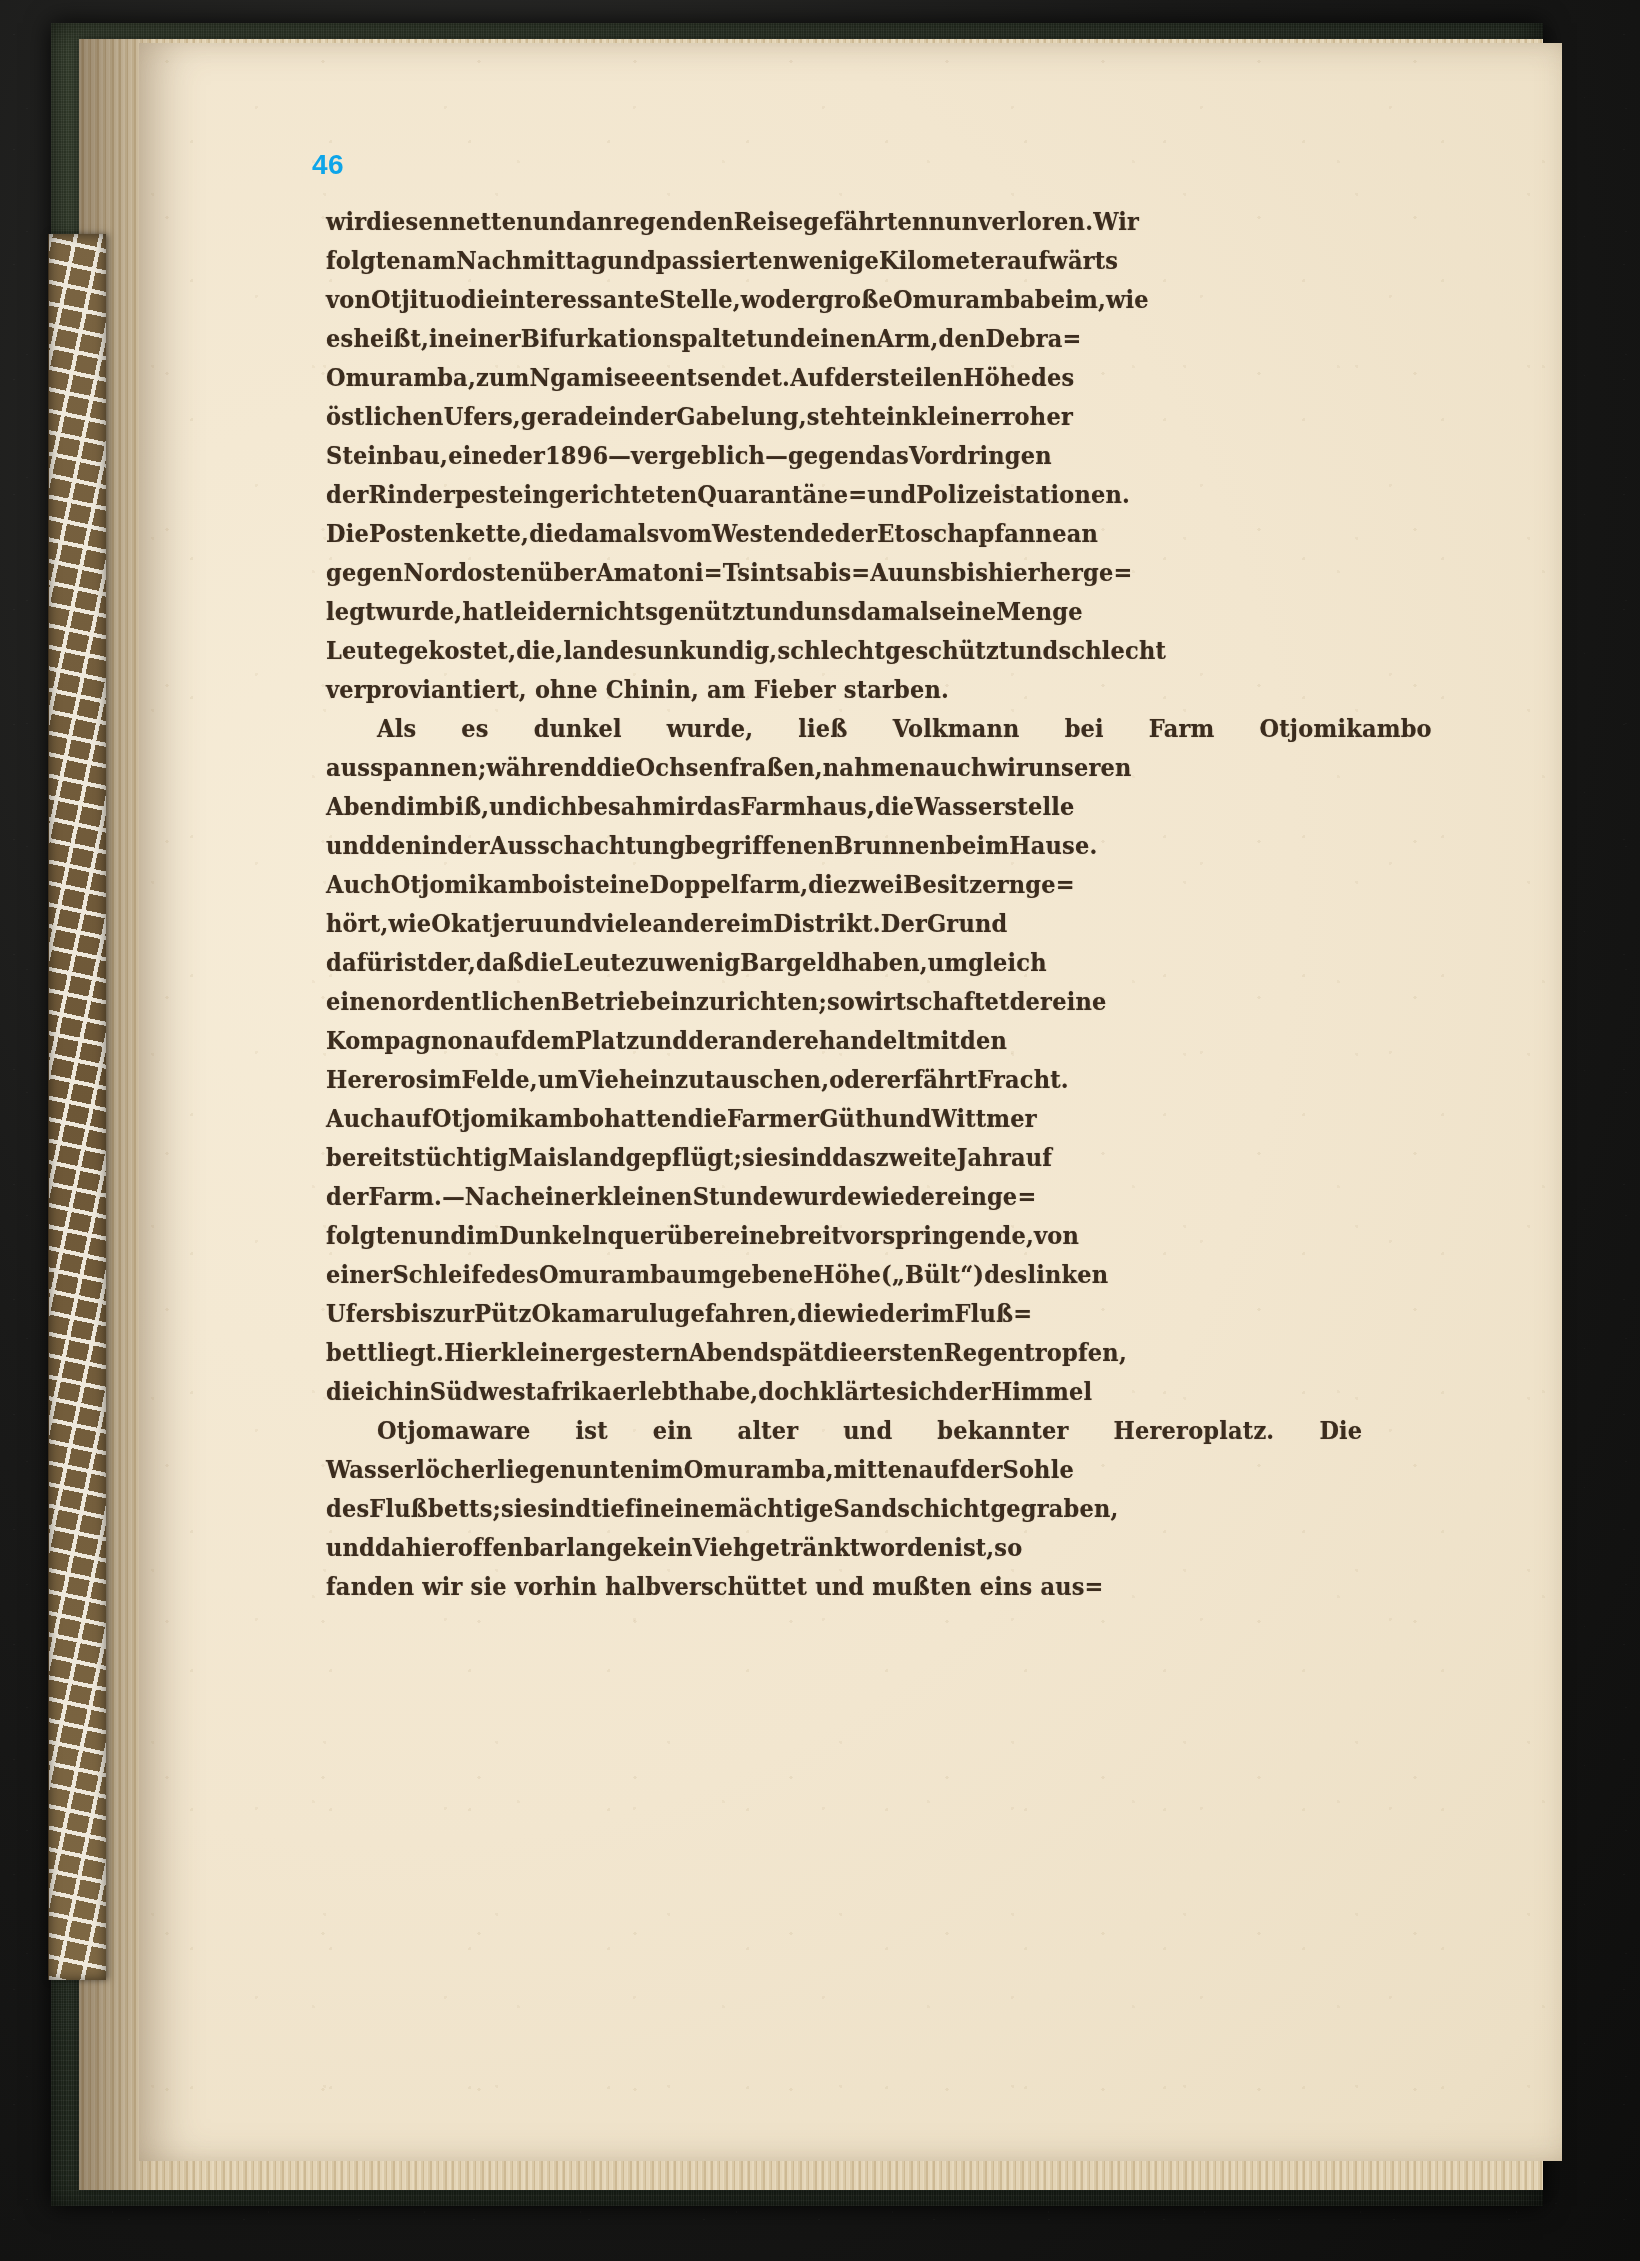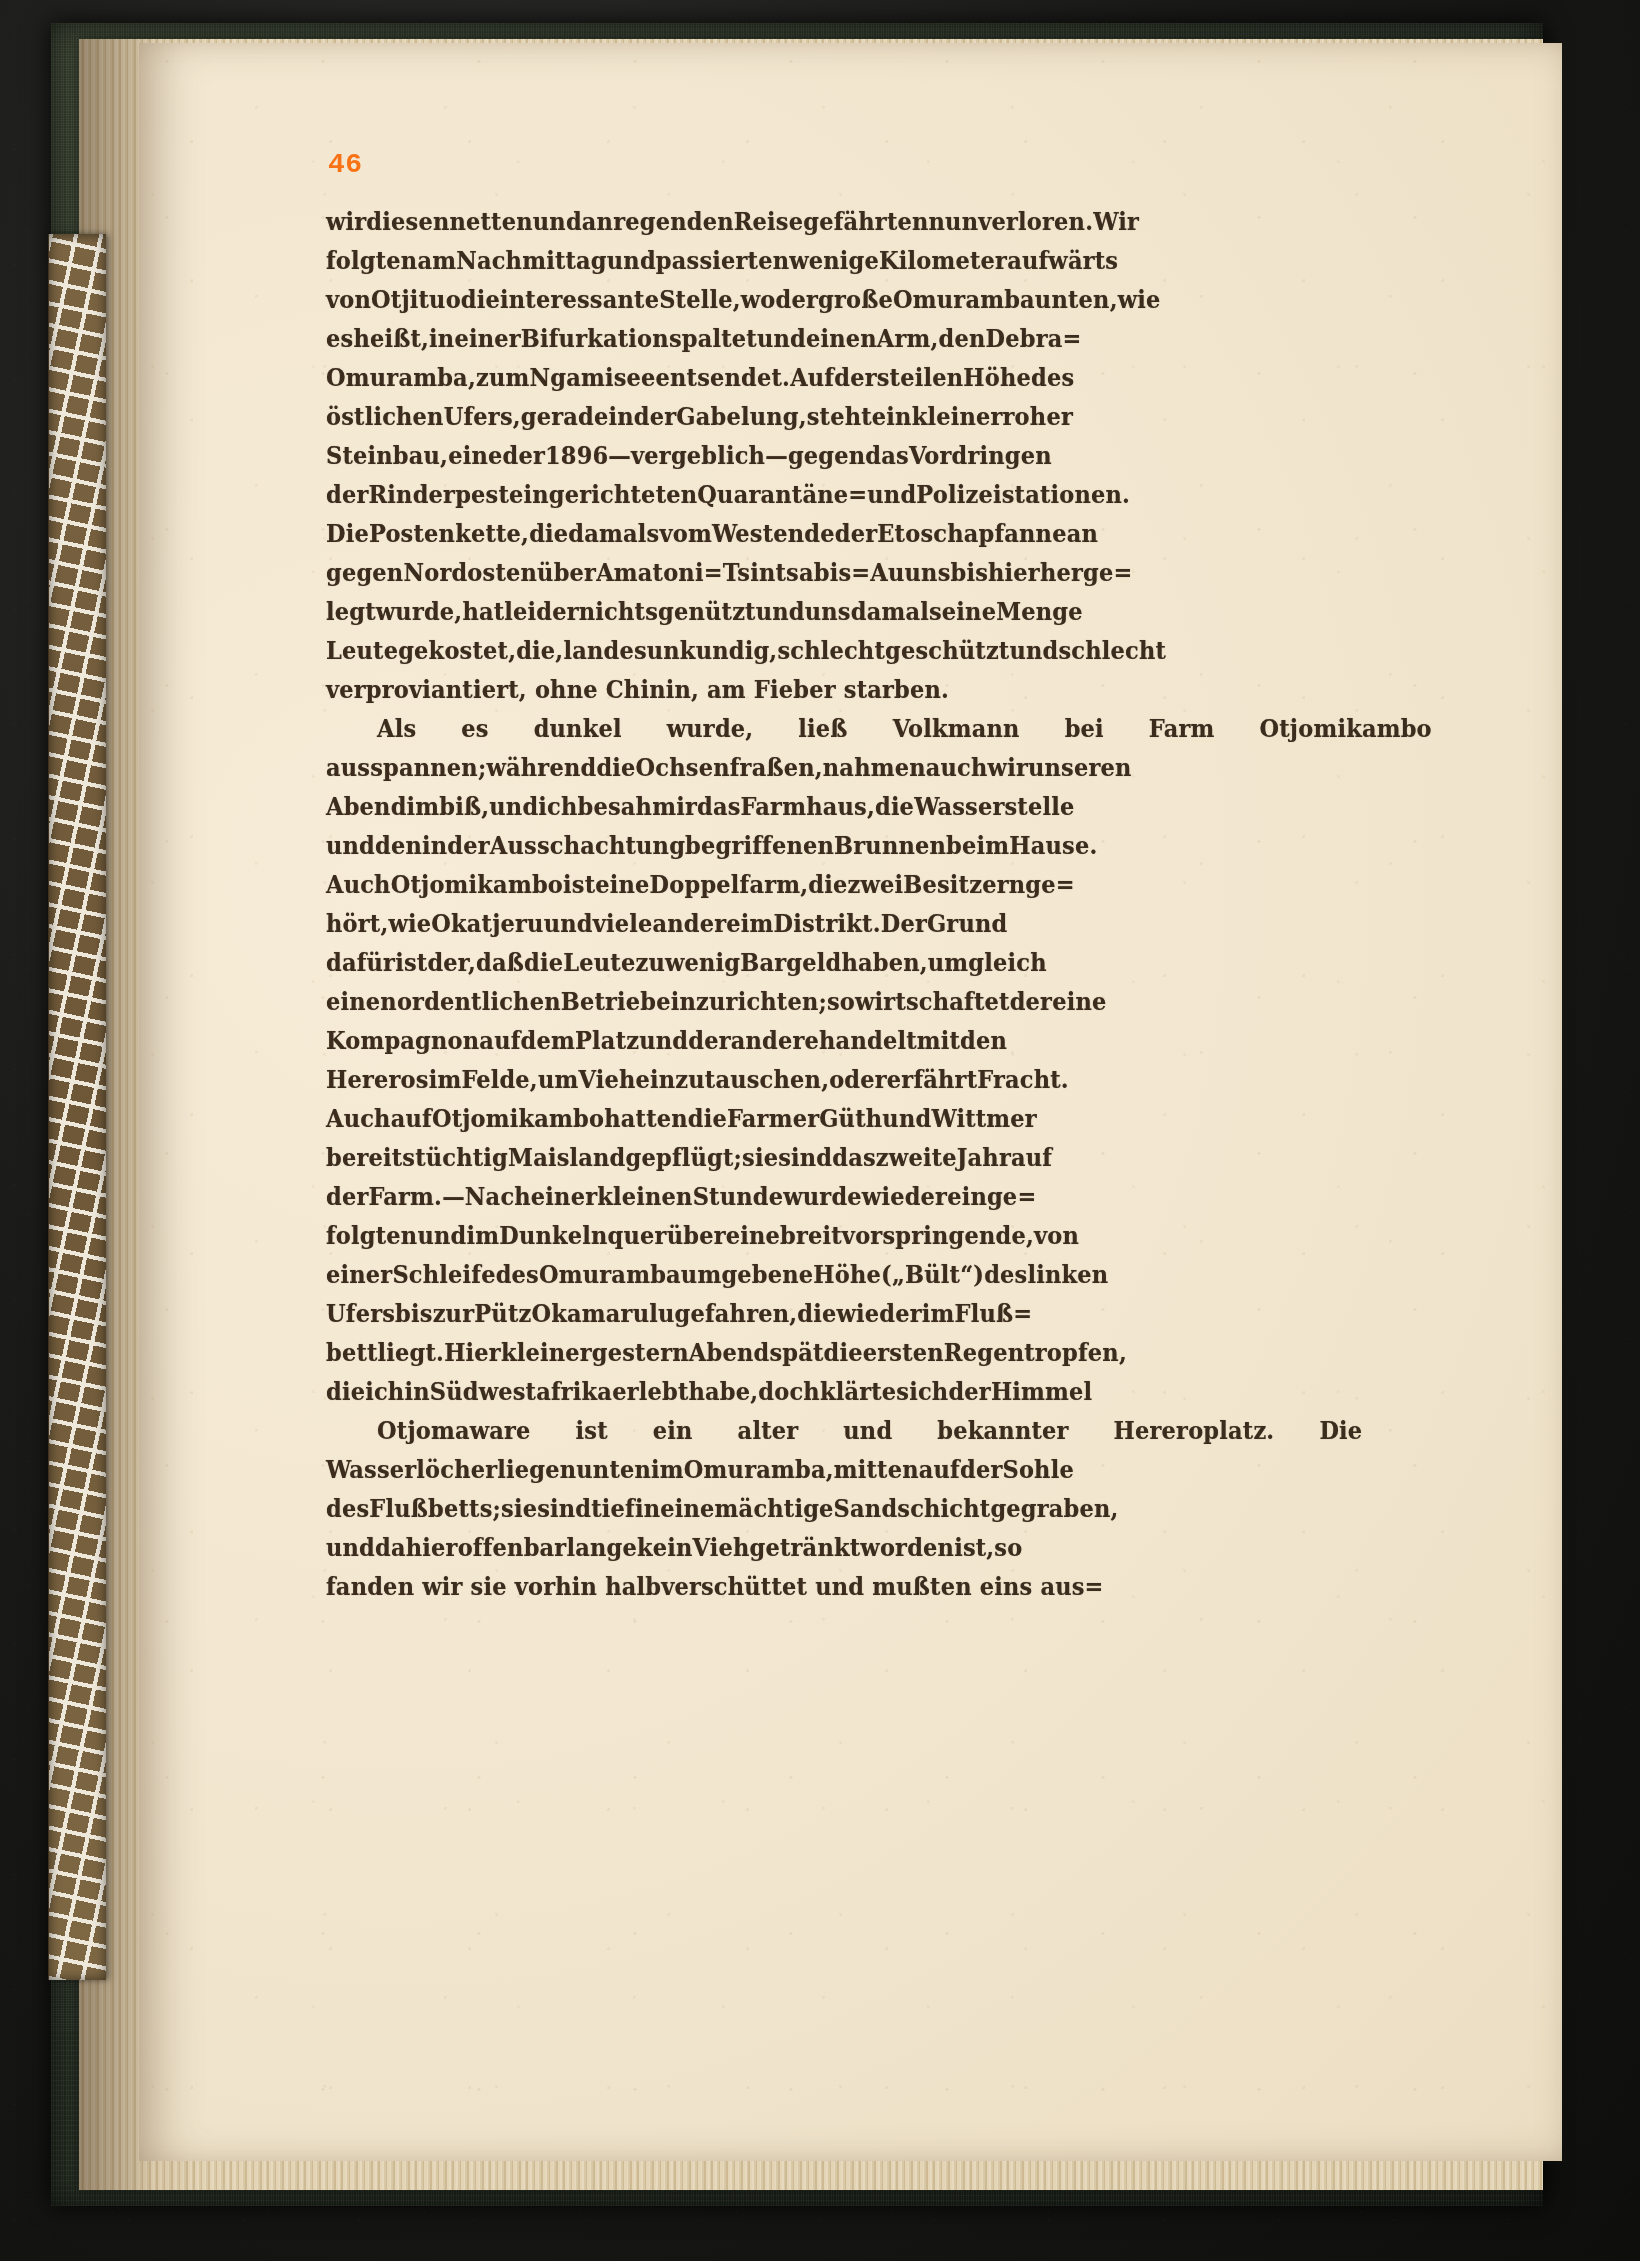--- a/index.html
+++ b/index.html
@@ -108,24 +108,24 @@
       radial-gradient(circle at 38% 71%, rgba(150,120,70,.09) 0 1.6px, transparent 1.6px),
       radial-gradient(circle at 85% 58%, rgba(150,120,70,.07) 0 1.6px, transparent 1.6px),
       radial-gradient(circle at 8% 88%, rgba(150,120,70,.08) 0 1.6px, transparent 1.6px);
     background-size: 156px 156px, 189px 189px, 139px 139px, 205px 205px, 172px 172px;
     pointer-events:none;
   }
 
   
   #page-number {
     position: absolute;
-    left: 328px; top: 149px;
-    font-family: Liberation Mono, monospace;
+    left: 312px; top: 149px;
+    font-family: Liberation Sans, sans-serif;
     font-size: 28px;
-    color: #f97316;
+    color: #0ea5e9;
     letter-spacing: 0.4px;
   }
 
   #typeblock {
     position: absolute;
     left: 326px; top: 202px;
     width: 736px;
   }
 
   .para {
@@ -202,21 +202,21 @@
       <div class="line j">
         <span>von</span>
         <span>Otjituo</span>
         <span>die</span>
         <span>interessante</span>
         <span>Stelle,</span>
         <span>wo</span>
         <span>der</span>
         <span>große</span>
         <span>Omuramba</span>
-        <span>unten,</span>
+        <span>beim,</span>
         <span>wie</span>
       </div>
       <div class="line j">
         <span>es</span>
         <span>heißt,</span>
         <span>in</span>
         <span>einer</span>
         <span>Bifurkation</span>
         <span>spaltet</span>
         <span>und</span>

